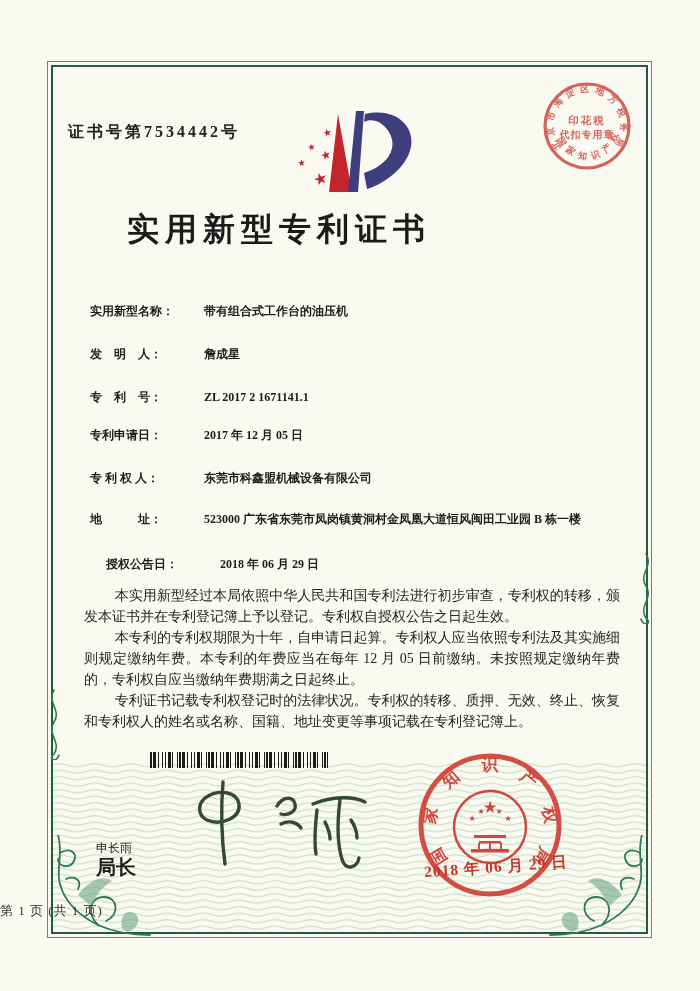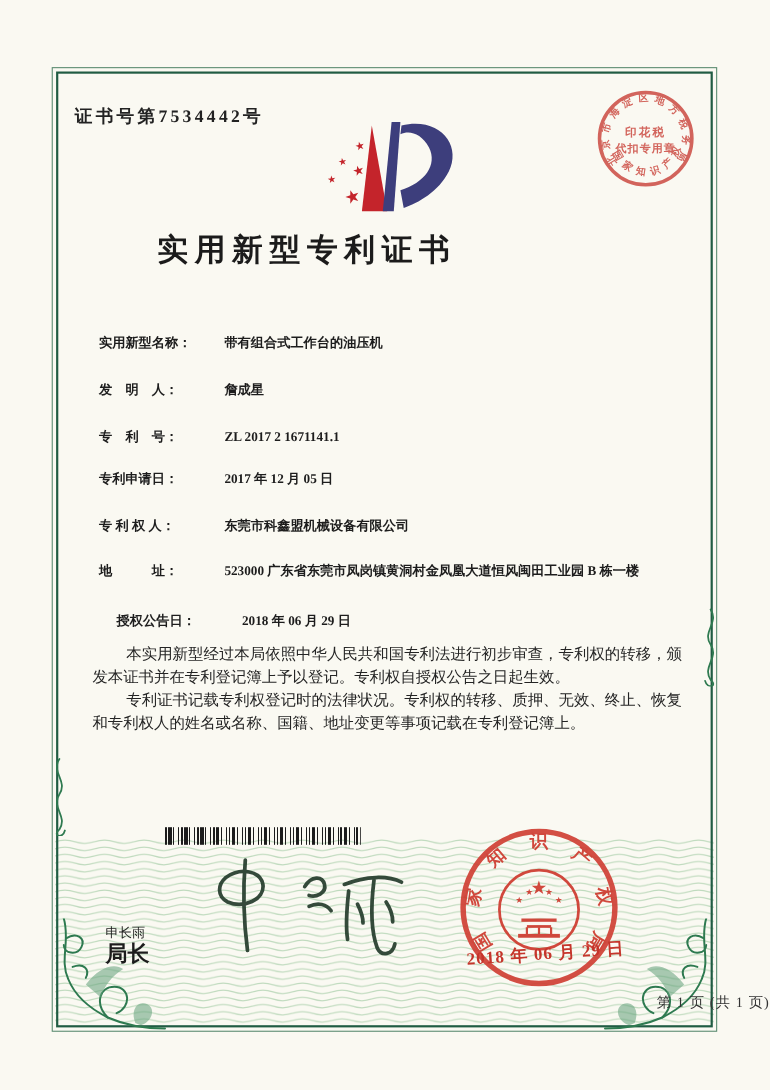--- a/index.html
+++ b/index.html
@@ -18,27 +18,27 @@
   .frame-inner{
     position:absolute;left:3px;top:3px;right:3px;bottom:3px;
     border:2.5px solid #205c43;
   }
 
   
   .waves{position:absolute;left:50px;top:762px;width:599px;height:170px;}
 
   
   .cert-number{
-    position:absolute;left:68px;top:96px;
+    position:absolute;left:68px;top:122px;
     font-size:16px;font-weight:600;letter-spacing:3px;color:#222;
   }
   .logo{position:absolute;left:278px;top:106px;}
   .title{
     position:absolute;left:0;top:208px;width:558px;text-align:center;
-    font-size:28px;font-weight:700;letter-spacing:6px;color:#1b1b1b;
+    font-size:32px;font-weight:700;letter-spacing:6px;color:#1b1b1b;
   }
 
   
   .field{
     position:absolute;left:90px;width:540px;
     font-size:12px;font-weight:600;line-height:23px;color:#1d1d1d;
     white-space:nowrap;
   }
   .field .flabel{display:inline-block;min-width:114px;vertical-align:top;}
   .field .fvalue{vertical-align:top;}
@@ -71,21 +71,21 @@
   .tax-stamp{position:absolute;left:542px;top:81px;opacity:.85;}
   .office-seal{position:absolute;left:415px;top:750px;opacity:.92;}
   .seal-date{
     position:absolute;left:424px;top:857px;white-space:nowrap;
     font-size:15.5px;font-weight:700;letter-spacing:1px;color:#c5352b;
     transform:rotate(-4deg);
   }
 
   
   .footer{
-    position:absolute;left:0;top:902px;width:700px;text-align:right;
+    position:absolute;left:0;top:902px;width:700px;text-align:left;
     font-size:13px;letter-spacing:1px;color:#333;
   }
 
   .ornament{position:absolute;}
 </style>
 </head>
 <body>
 
 <svg class="waves" width="599" height="170">
   <defs>
@@ -186,20 +186,21 @@
 </div>
 <div class="field" style="top:508px;">
   <span class="flabel">地　　　址：</span><span class="fvalue wrap">523000 广东省东莞市凤岗镇黄洞村金凤凰大道恒风闽田工业园 B 栋一楼</span>
 </div>
 <div class="field" style="top:553px;margin-left:16px;">
   <span class="flabel">授权公告日：</span><span class="fvalue">2018 年 06 月 29 日</span>
 </div>
 
 <div class="body-text">
   <p>本实用新型经过本局依照中华人民共和国专利法进行初步审查，专利权的转移，颁发本证书并在专利登记簿上予以登记。专利权自授权公告之日起生效。</p>
+  <p>本专利的专利权期限为十年，自申请日起算。专利权人应当依照专利法及其实施细则规定缴纳年费。本专利的年费应当在每年 12 月 05 日前缴纳。未按照规定缴纳年费的，专利权自应当缴纳年费期满之日起终止。</p>
   <p>专利证书记载专利权登记时的法律状况。专利权的转移、质押、无效、终止、恢复和专利权人的姓名或名称、国籍、地址变更等事项记载在专利登记簿上。</p>
 </div>
 
 <div class="barcode"></div>
 
 <div class="sig-title">局长</div>
 <div class="sig-name">申长雨</div>
 <svg class="sig-svg" width="190" height="95">
   <g fill="none" stroke="#243b2c" stroke-width="3.4" stroke-linecap="round" opacity="0.92">
     <path d="M38,6 C36,30 36,58 40,88"></path>

